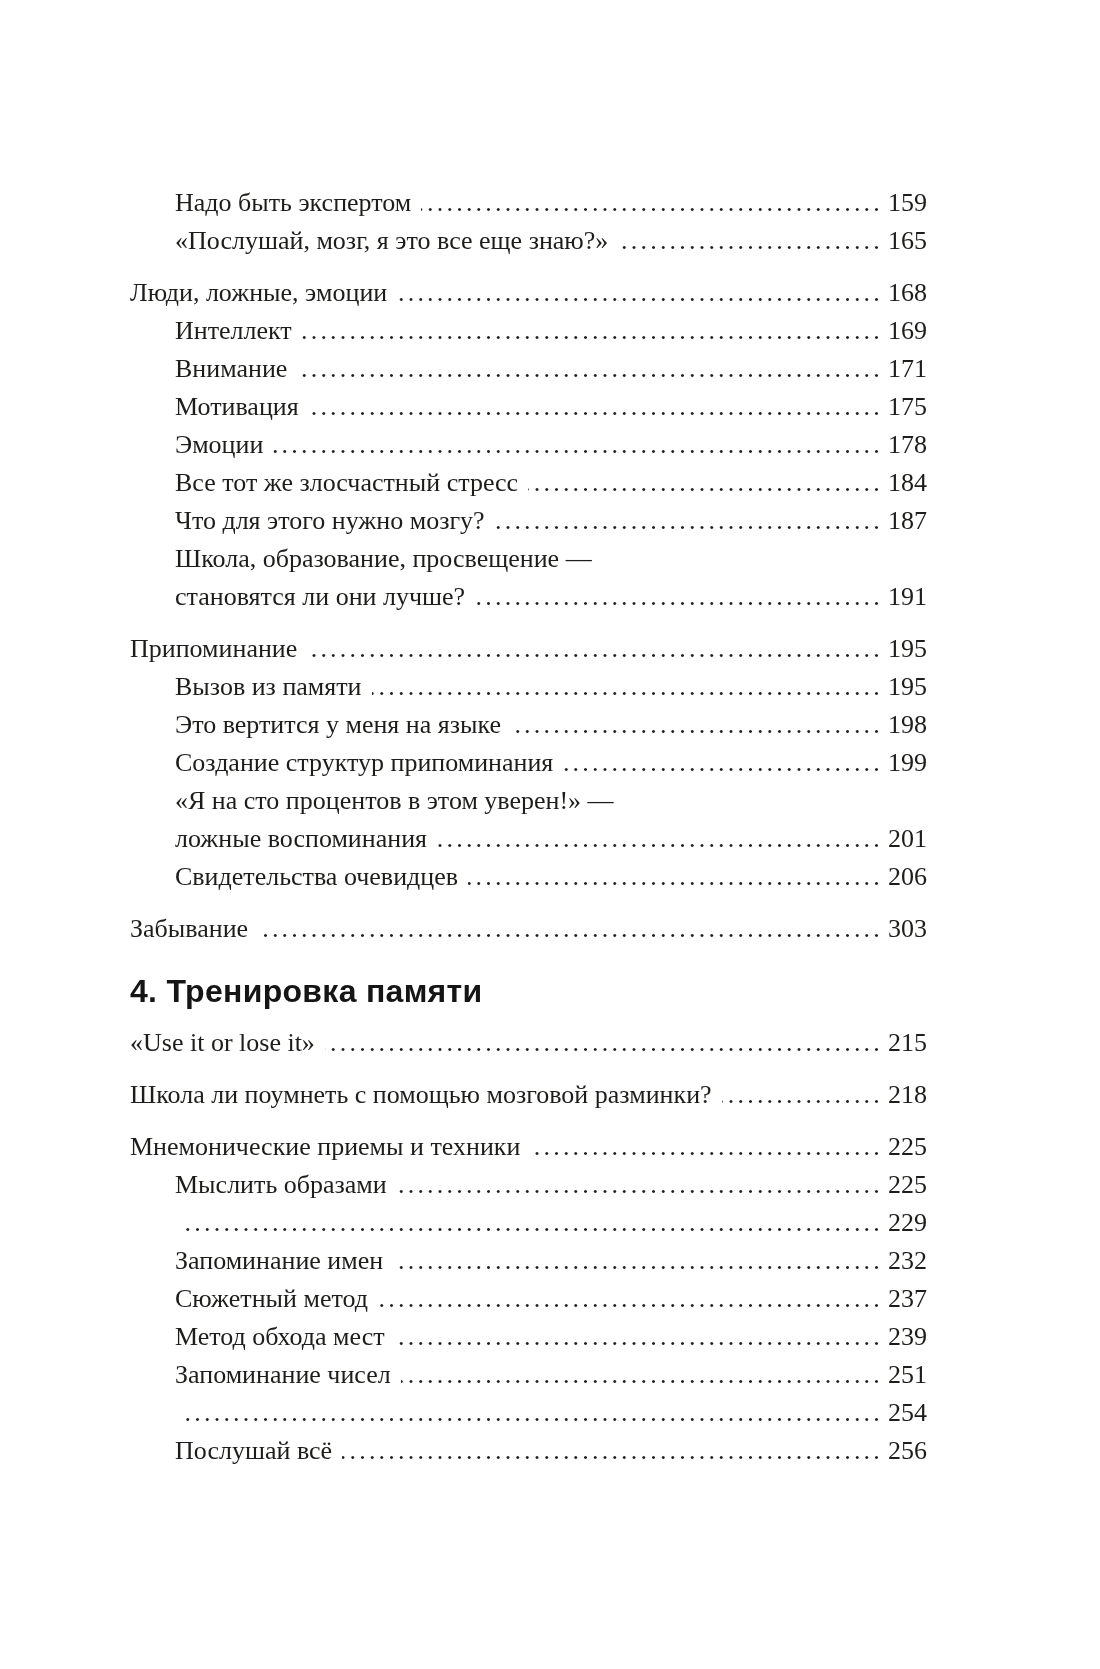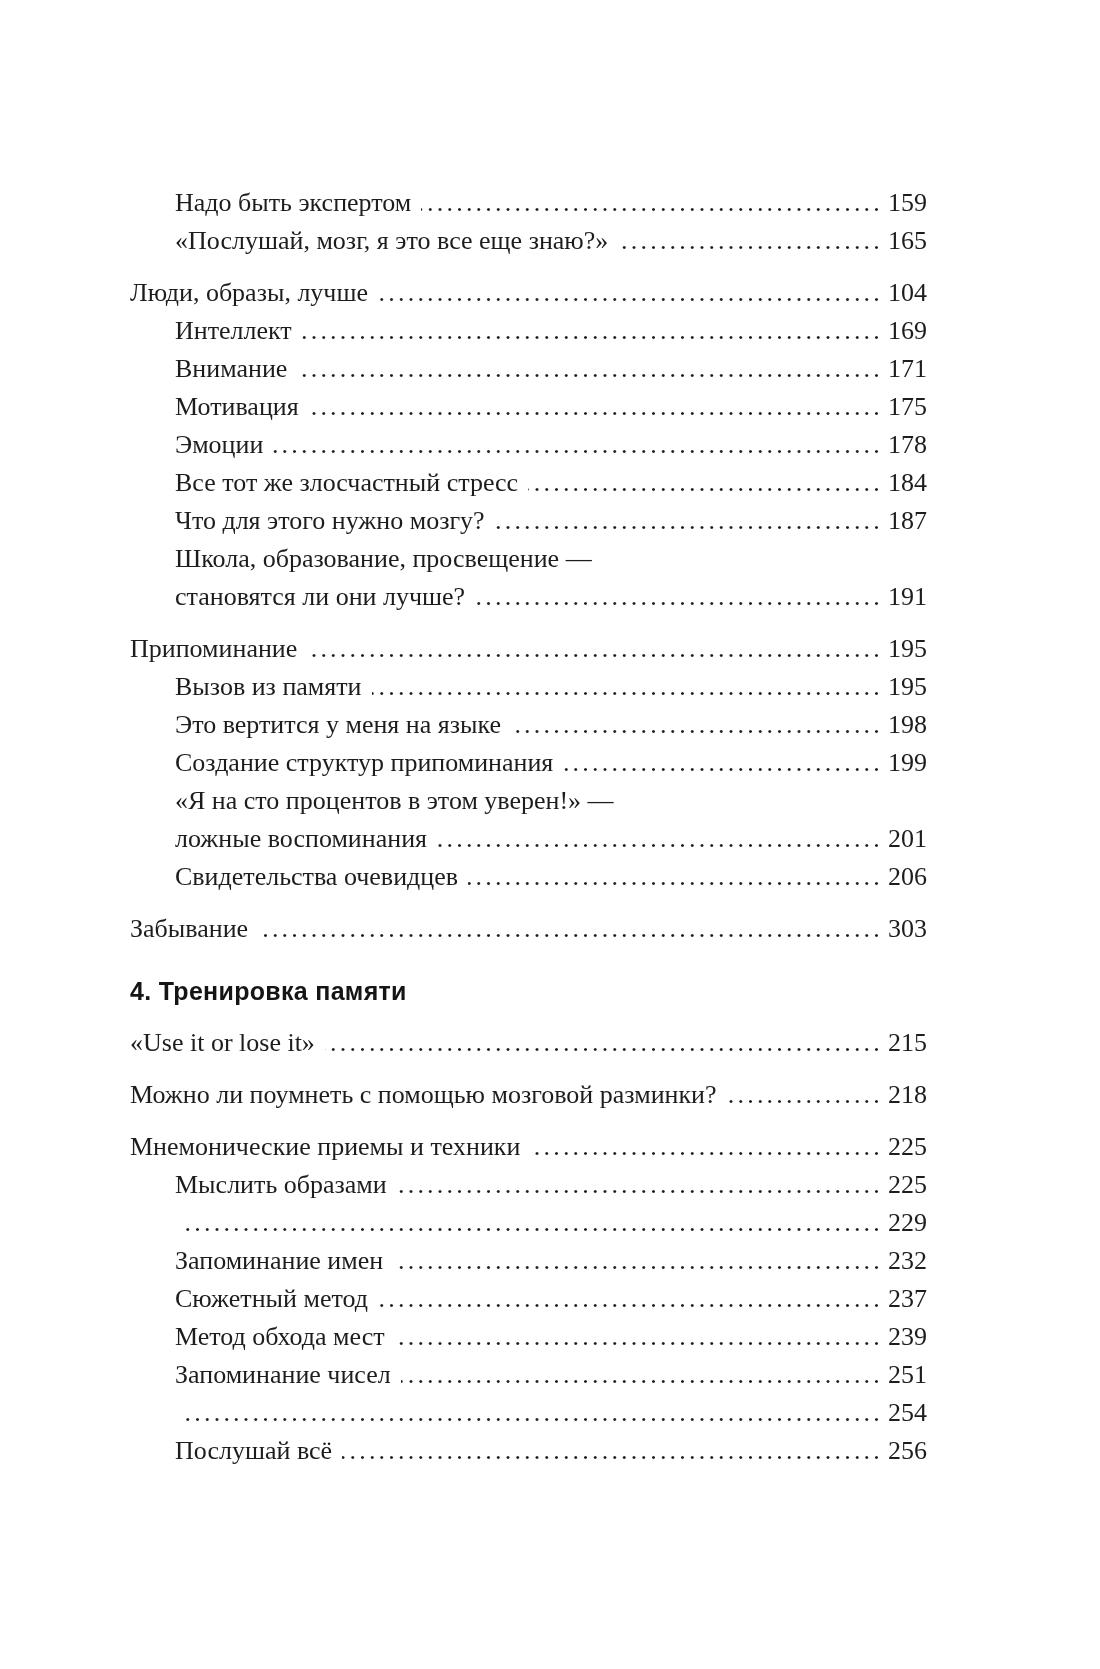--- a/index.html
+++ b/index.html
@@ -39,21 +39,21 @@
     color: #1d1d1b;
   }
   .pg {
     flex: 0 0 44px;
     text-align: right;
     white-space: nowrap;
   }
   .heading {
     font-family: "Liberation Sans", "DejaVu Sans", sans-serif;
     font-weight: 700;
-    font-size: 25px;
+    font-size: 32px;
     line-height: 38px;
     letter-spacing: 0.3px;
     margin-top: 24px;
     color: #151515;
   }
 </style>
 </head>
 <body>
 
 <div class="toc" id="toc">
@@ -61,23 +61,23 @@
       <span class="title">Надо быть экспертом</span>
       <span class="leader"></span>
       <span class="pg">159</span>
     </div>
     <div class="row lvl2">
       <span class="title">«Послушай, мозг, я это все еще знаю?»</span>
       <span class="leader"></span>
       <span class="pg">165</span>
     </div>
     <div class="row lvl1 gap">
-      <span class="title">Люди, образы, лучше</span>
-      <span class="leader"></span>
-      <span class="pg">104</span>
+      <span class="title">Люди, ложные, эмоции</span>
+      <span class="leader"></span>
+      <span class="pg">168</span>
     </div>
     <div class="row lvl2">
       <span class="title">Интеллект</span>
       <span class="leader"></span>
       <span class="pg">169</span>
     </div>
     <div class="row lvl2">
       <span class="title">Внимание</span>
       <span class="leader"></span>
       <span class="pg">171</span>
@@ -148,21 +148,21 @@
       <span class="leader"></span>
       <span class="pg">303</span>
     </div>
     <div class="heading">4. Тренировка памяти</div>
     <div class="row lvl1 gap">
       <span class="title">«Use it or lose it»</span>
       <span class="leader"></span>
       <span class="pg">215</span>
     </div>
     <div class="row lvl1 gap">
-      <span class="title">Можно ли поумнеть с помощью мозговой разминки?</span>
+      <span class="title">Школа ли поумнеть с помощью мозговой разминки?</span>
       <span class="leader"></span>
       <span class="pg">218</span>
     </div>
     <div class="row lvl1 gap">
       <span class="title">Мнемонические приемы и техники</span>
       <span class="leader"></span>
       <span class="pg">225</span>
     </div>
     <div class="row lvl2">
       <span class="title">Мыслить образами</span>

